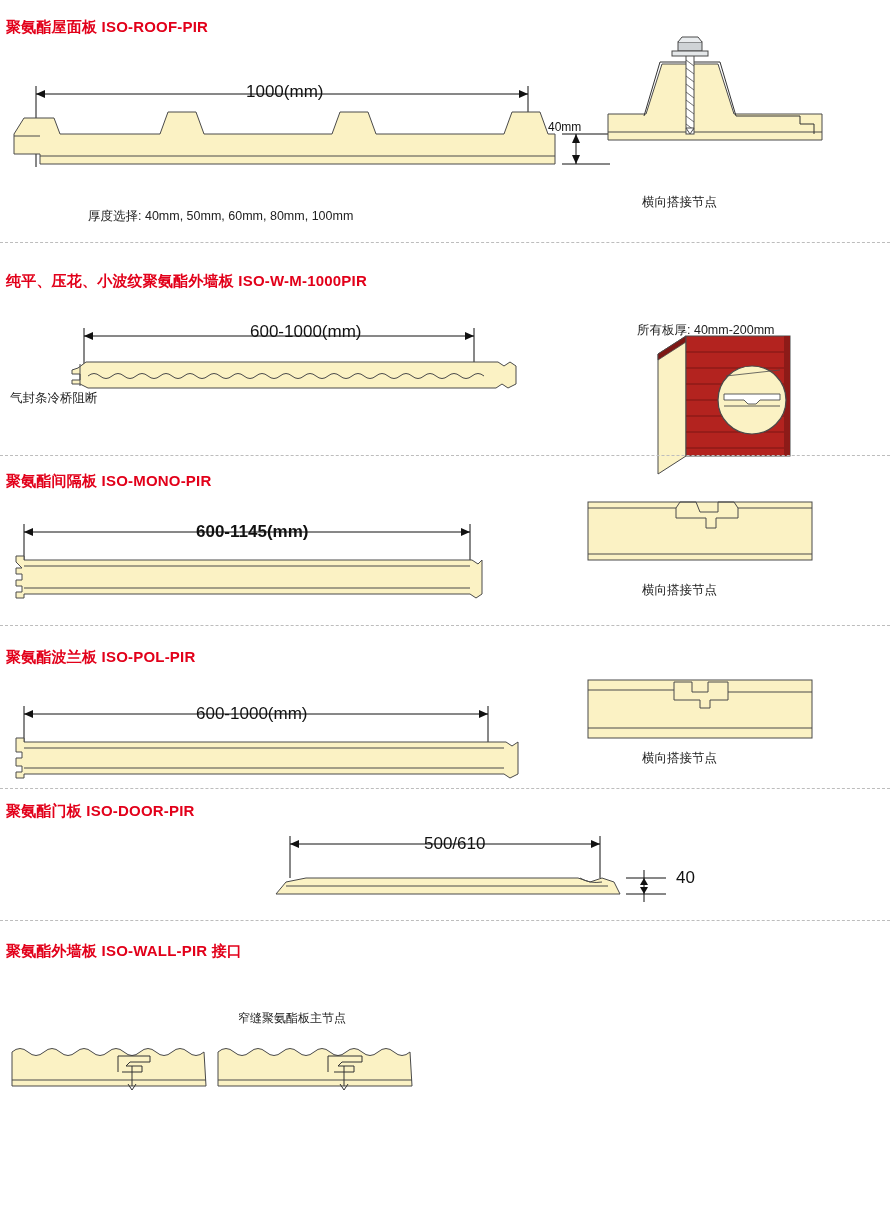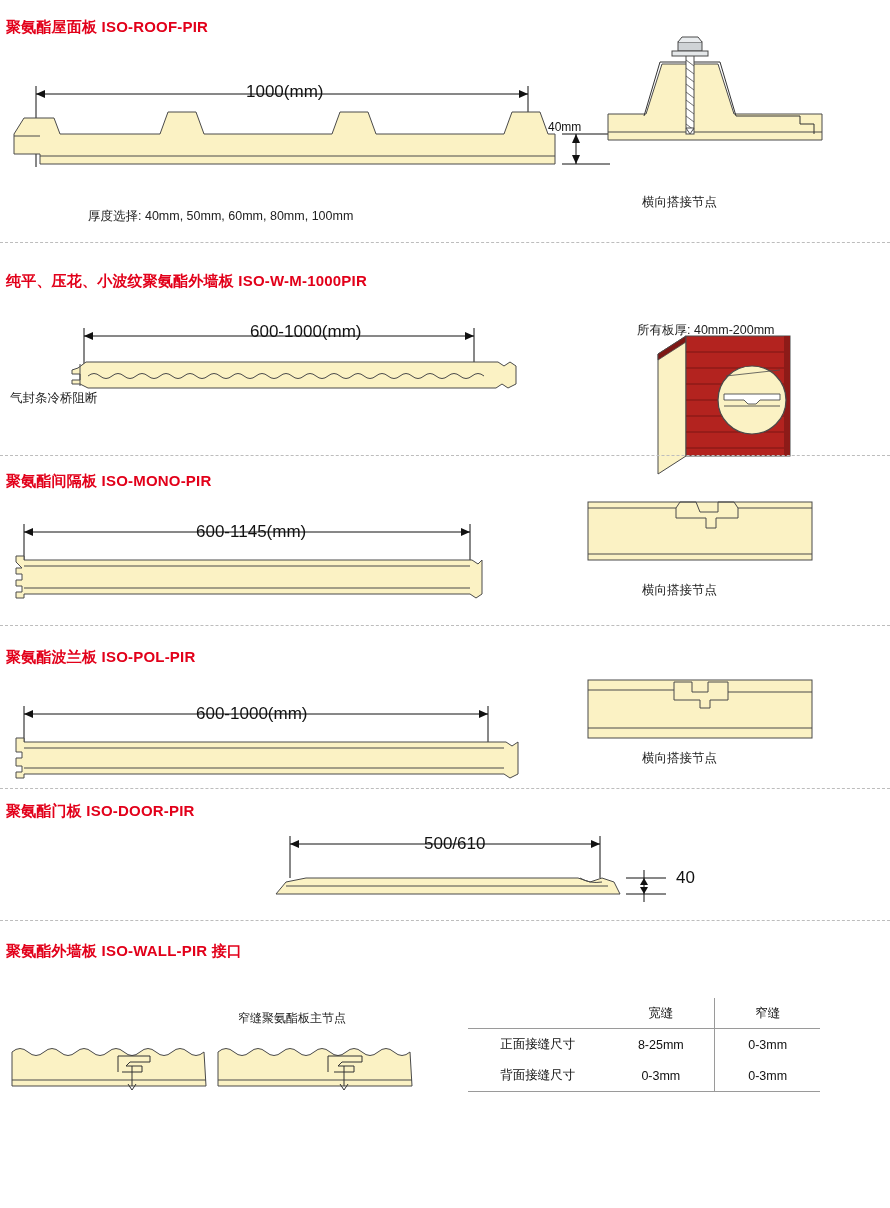--- a/index.html
+++ b/index.html
@@ -254,21 +254,21 @@
         L6,70
         L12,70
         L12,64
         L6,64
         L6,58
         L12,58
         Z"></path>
       <path class="panelline" d="M14,56 L460,56"></path>
       <path class="panelline" d="M14,78 L460,78"></path>
     </svg>
-    <div class="dimlabel" style="left:196px;top:62px;">600-1145(mm)</div>
+    <div class="dimlabel" style="left:196px;top:62px;font-weight:bold;">600-1145(mm)</div>
 
     <svg width="240" height="80" style="position:absolute;left:588px;top:28px;">
       <rect x="0" y="14" width="224" height="58" class="panelfill"></rect>
       <path class="panelline" d="M0,20 L88,20 L92,14 L108,14 L112,24 L130,24 L130,14 L146,14 L150,20 L224,20"></path>
       <path class="panelline" d="M88,20 L88,30 L118,30 L118,40 L128,40 L128,30 L150,30 L150,20"></path>
       <path class="panelline" d="M0,66 L224,66"></path>
     </svg>
     <div class="caption" style="left:642px;top:122px;">横向搭接节点</div>
 
     <div class="divider" style="top:165px;"></div>
@@ -380,36 +380,15 @@
 
     <svg width="200" height="56" style="position:absolute;left:216px;top:108px;">
       <path class="panelfill" d="M2,14 q8,-7 16,0 q8,7 16,0 q8,-7 16,0 q8,7 16,0 q8,-7 16,0 q8,7 16,0 q8,-7 16,0 q8,7 16,0 q8,-7 16,0 q8,7 16,0 q8,-7 16,0 q8,7 16,0 L196,48 L2,48 Z"></path>
       <path class="panelline" d="M2,42 L196,42"></path>
       <path class="thinline" d="M112,18 L146,18 L146,24 L126,24 L122,28 L138,28 L138,34 L118,34"></path>
       <path class="thinline" d="M112,18 L112,34"></path>
       <path class="thinline" d="M128,28 L128,48"></path>
       <path class="thinline" d="M124,46 L128,52 L132,46"></path>
     </svg>
 
-    <div class="tbl-wrap" style="left:468px;top:68px;">
-      <table class="jtable" style="position:relative;left:0;top:0;width:352px;">
-        <tbody>
-            <tr class="hdr">
-          <td style="width:140px;"></td>
-          <td style="width:106px;">宽缝</td>
-          <td class="vsep" style="width:106px;">窄缝</td>
-        </tr>
-        <tr>
-          <td>正面接缝尺寸</td>
-          <td>8-25mm</td>
-          <td class="vsep">0-3mm</td>
-        </tr>
-        <tr>
-          <td class="botrule">背面接缝尺寸</td>
-          <td class="botrule">0-3mm</td>
-          <td class="botrule vsep">0-3mm</td>
-        </tr>
-      </tbody>
-        </table>
-    </div>
   </div>
 
 </div>
 
 </body></html>

